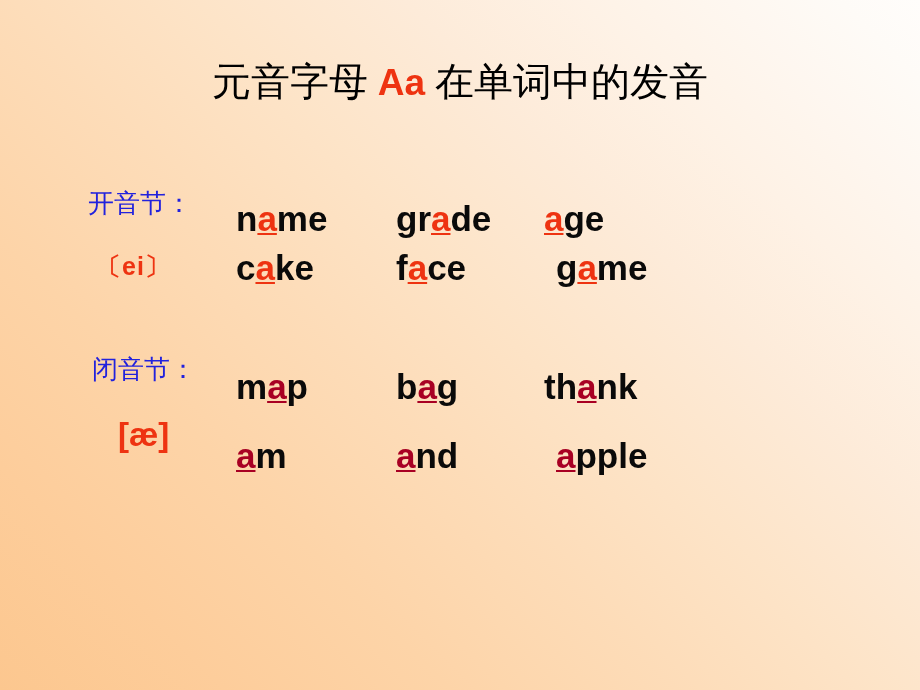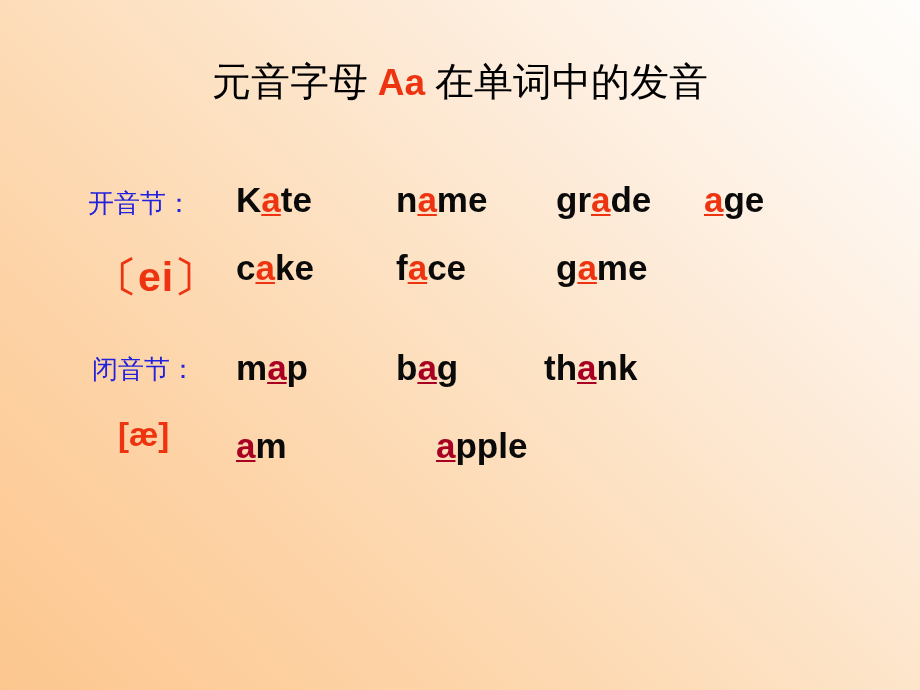--- a/index.html
+++ b/index.html
@@ -67,21 +67,21 @@
     color: #2222dd;
     white-space: nowrap;
   }
 
   .phon {
     font-family: "Liberation Sans", sans-serif;
     font-weight: bold;
     white-space: nowrap;
   }
   .phon.ei {
-    font-size: 41px;
+    font-size: 25px;
     color: #ee3311;
     letter-spacing: 1px;
   }
   .phon.ae {
     font-size: 33px;
     color: #ee3311;
   }
 
   .word {
     font-family: "Liberation Sans", sans-serif;
@@ -111,47 +111,46 @@
   #open-phon    { left: 96px;  top: 250px; }
 
   #open-row1    { left: 236px; top: 180px; }
   #open-row2    { left: 236px; top: 248px; align-items: center; }
 
   
   #closed-label { left: 92px;  top: 352px; }
   #closed-phon  { left: 118px; top: 416px; }
 
   #closed-row1  { left: 236px; top: 348px; }
-  #closed-row2  { left: 236px; top: 426px; gap: 40px; }
+  #closed-row2  { left: 236px; top: 436px; }
 
   
   .c1 { display: inline-block; width: 160px; }
   .c2 { display: inline-block; width: 160px; }
   .c3 { display: inline-block; width: 148px; }
-  .c4 { display: inline-block; }
+  .c4 { display: inline-block; margin-top: 19px; }
 </style>
 </head>
 <body>
 
 <div id="slide">
 
   <div id="title">
     <span>元音字母 </span><span class="aa">Aa</span><span> 在单词中的发音</span>
   </div>
 
   <div class="row" id="open-label">
     <span class="cn-label">开音节：</span>
   </div>
 
   <div class="row" id="open-phon">
     <span class="phon ei">〔ei〕</span>
   </div>
 
   <div class="row" id="open-row1">
-    <span class="word c1"><span>K</span><span class="hl-open">a</span><span>te</span></span>
     <span class="word c2"><span>n</span><span class="hl-open">a</span><span>me</span></span>
     <span class="word c3"><span>gr</span><span class="hl-open">a</span><span>de</span></span>
     <span class="word c4"><span></span><span class="hl-open">a</span><span>ge</span></span>
   </div>
 
   <div class="row" id="open-row2">
     <span class="word c1"><span>c</span><span class="hl-open">a</span><span>ke</span></span>
     <span class="word c2"><span>f</span><span class="hl-open">a</span><span>ce</span></span>
     <span class="word c3"><span>g</span><span class="hl-open">a</span><span>me</span></span>
   </div>
@@ -165,16 +164,17 @@
   </div>
 
   <div class="row" id="closed-row1">
     <span class="word c2"><span>m</span><span class="hl-closed">a</span><span>p</span></span>
     <span class="word c3"><span>b</span><span class="hl-closed">a</span><span>g</span></span>
     <span class="word c4"><span>th</span><span class="hl-closed">a</span><span>nk</span></span>
   </div>
 
   <div class="row" id="closed-row2">
     <span class="word c1"><span></span><span class="hl-closed">a</span><span>m</span></span>
+    <span class="word c2"><span></span><span class="hl-closed">a</span><span>nd</span></span>
     <span class="word c3"><span></span><span class="hl-closed">a</span><span>pple</span></span>
   </div>
 
 </div>
 
 </body></html>

